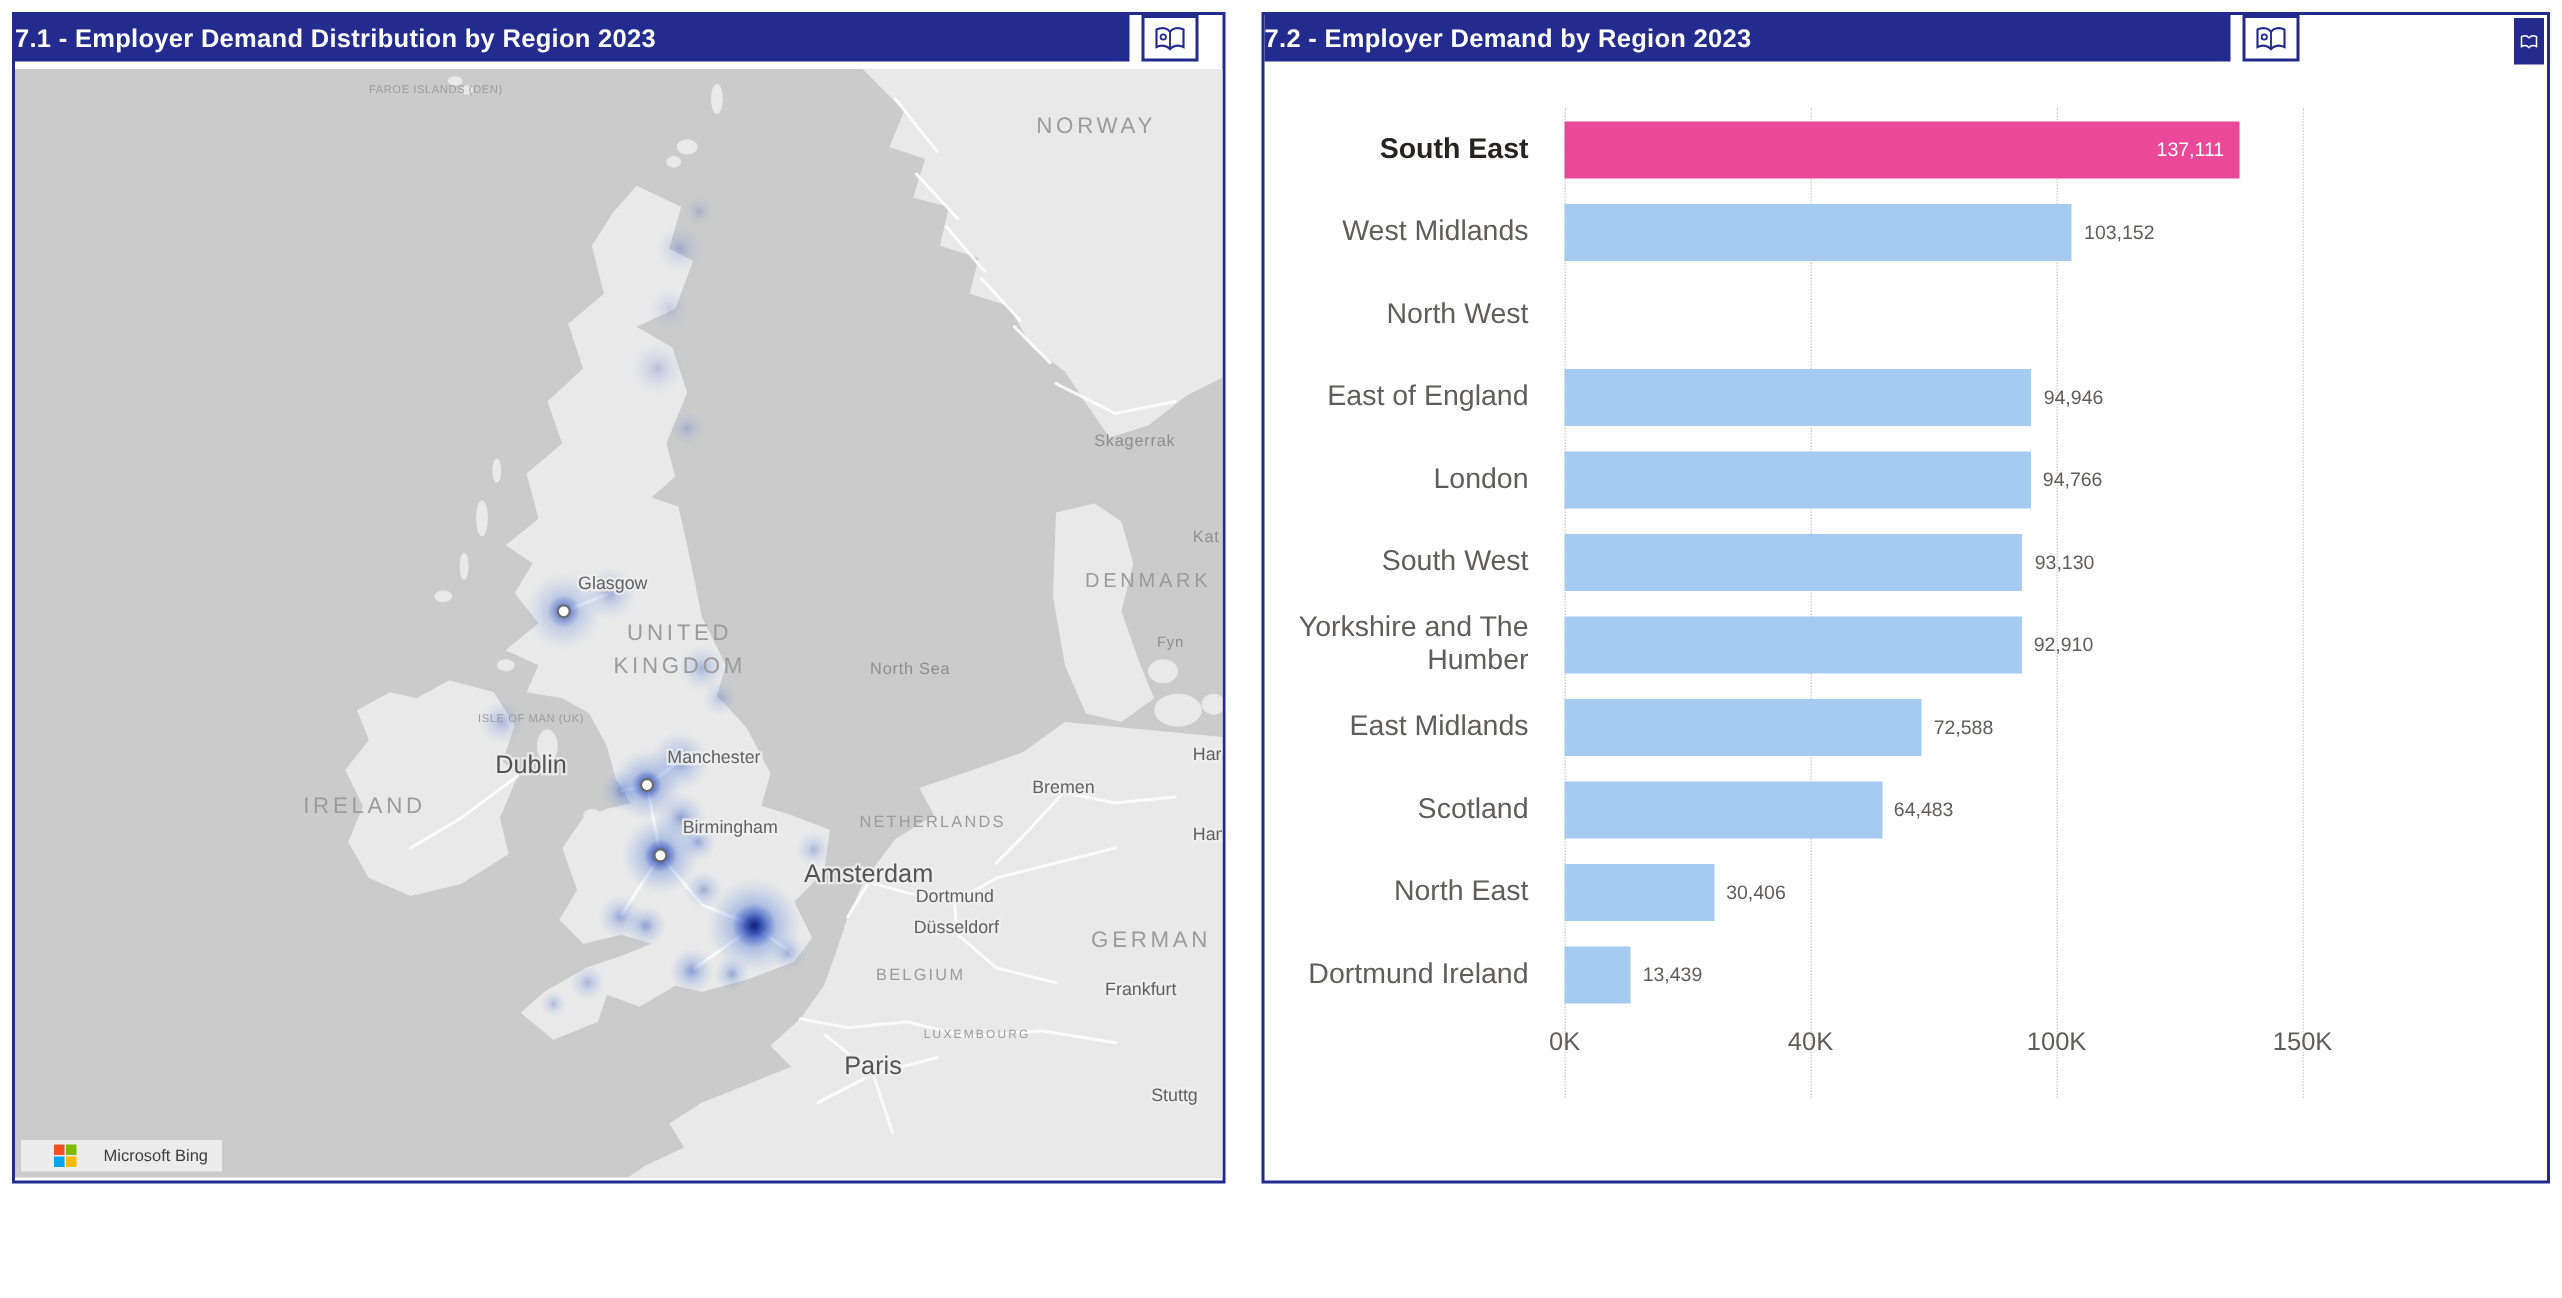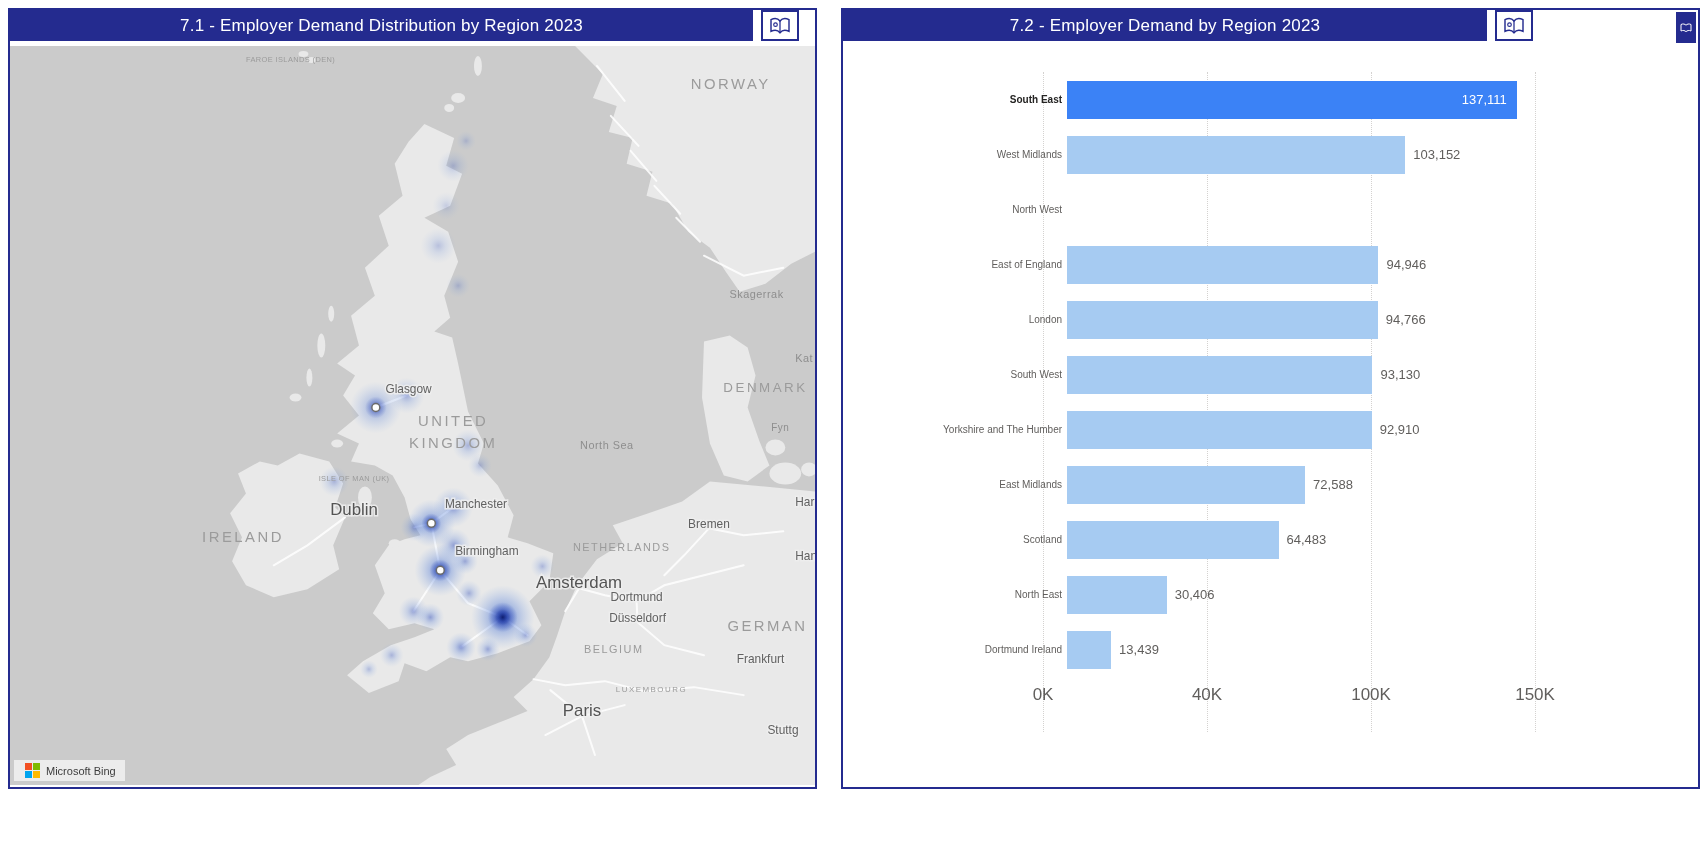--- a/index.html
+++ b/index.html
@@ -7,51 +7,51 @@
   html,body{margin:0;padding:0}
   body{width:1708px;height:865px;background:#fff;font-family:"Liberation Sans",sans-serif;overflow:hidden}
   .app{display:flex;gap:24px;padding:8px;align-items:flex-start}
   .panel{border:2px solid var(--navy);background:#fff;height:781px;position:relative}
   .panel.left{width:810px}
   .panel.right{width:860px}
 
   .panel-header{display:flex;align-items:flex-start;gap:8px;height:36px}
   .panel.left  .panel-header{margin-right:16px}
   .panel.right .panel-header{margin-right:165px}
-  .title-bar{flex:1;background:var(--navy);color:#fff;font-size:17px;font-weight:400;
-             text-align:center;height:31px;line-height:31px;letter-spacing:.2px}
+  .title-bar{flex:1;background:var(--navy);color:#fff;font-size:17px;font-weight:700;
+             text-align:left;height:31px;line-height:31px;letter-spacing:.2px}
   .icon-box{width:38px;height:31px;border:2px solid var(--navy);display:flex;align-items:center;
             justify-content:center;background:#fff;flex:0 0 auto;cursor:pointer}
   .corner-chip{position:absolute;top:2px;right:2px;width:20px;height:31px;background:var(--navy);
                display:flex;align-items:center;justify-content:center}
 
   
   .map{position:relative;height:739px;overflow:hidden;background:#cbcbcb}
   .map svg{display:block;width:100%;height:100%}
   .m-country{fill:#9B9B9B;font-size:15px;letter-spacing:2.5px;text-anchor:middle}
   .m-country-sm{font-size:11px;letter-spacing:1.5px}
   .m-water{fill:#8E8E8E;font-size:11px;text-anchor:middle;letter-spacing:.5px}
   .m-tiny{fill:#9B9B9B;font-size:7.5px;text-anchor:middle;letter-spacing:.4px}
   .m-city{fill:#616161;font-size:12px;text-anchor:middle;paint-order:stroke;stroke:rgba(238,238,238,.85);stroke-width:3px}
   .m-city-lg{font-size:17px;fill:#545454}
   .m-cut{text-anchor:start}
-  .bing-chip{position:absolute;left:4px;bottom:4px;display:flex;align-items:center;gap:6px;
-             background:rgba(240,240,240,.9);padding:3px 9px 3px 11px;font-size:11px;color:#3d3d3d}
+  .bing-chip{position:absolute;left:4px;bottom:4px;display:flex;align-items:center;gap:18px;
+             background:rgba(240,240,240,.9);padding:3px 9px 3px 22px;font-size:11px;color:#3d3d3d}
   .ms-squares{display:grid;grid-template-columns:7px 7px;grid-template-rows:7px 7px;gap:1px}
   .ms-squares i{display:block}
   .attribution{position:absolute;right:6px;bottom:4px;background:rgba(255,255,255,.78);
                padding:2px 6px;font-size:11px;color:#1b1b1b;white-space:nowrap}
   .attribution a{color:var(--link);text-decoration:underline;cursor:pointer}
 
   
   .chart{position:relative;padding-top:26px}
   .grid{position:absolute;left:200px;top:26px;width:492px;height:660px;pointer-events:none}
   .gridline{position:absolute;top:0;bottom:0;border-left:1px dotted #D4D2D0}
   .row{display:flex;align-items:center;height:55px;position:relative}
-  .row-label{width:224px;text-align:right;padding-right:5px;font-size:10px;color:#605E5C}
+  .row-label{width:200px;text-align:right;padding-right:24px;font-size:19px;color:#605E5C}
   .row.highlight .row-label{color:#252423;font-weight:700}
   .track{position:relative;width:492px;height:38px;display:flex;align-items:center}
   .bar{height:38px}
   .value{margin-left:8px;font-size:13px;color:#605E5C;white-space:nowrap}
   .row.highlight .bar{display:flex;align-items:center;justify-content:flex-end}
   .row.highlight .value{color:#fff;margin:0 10px 0 0}
   .axis{position:relative;margin-left:200px;width:492px;height:26px;margin-top:8px}
   .tick{position:absolute;top:0;transform:translateX(-50%);font-size:17px;color:#605E5C}
 </style>
 </head>
@@ -230,21 +230,21 @@
       <div class="grid">
         <div class="gridline" style="left:0%"></div>
         <div class="gridline" style="left:33.333%"></div>
         <div class="gridline" style="left:66.667%"></div>
         <div class="gridline" style="left:100%"></div>
       </div>
 
       <div class="row highlight">
         <div class="row-label">South East</div>
         <div class="track">
-          <div class="bar" style="width: 91.4073%; background: #3b82f6;">
+          <div class="bar" style="width: 91.4073%; background: #ec4899;">
             <span class="value">137,111</span>
           </div>
         </div>
       </div>
       <div class="row">
         <div class="row-label">West Midlands</div>
         <div class="track">
           <div class="bar" style="width: 68.768%; background: rgb(166, 203, 242);"></div>
           <span class="value">103,152</span>
         </div>

